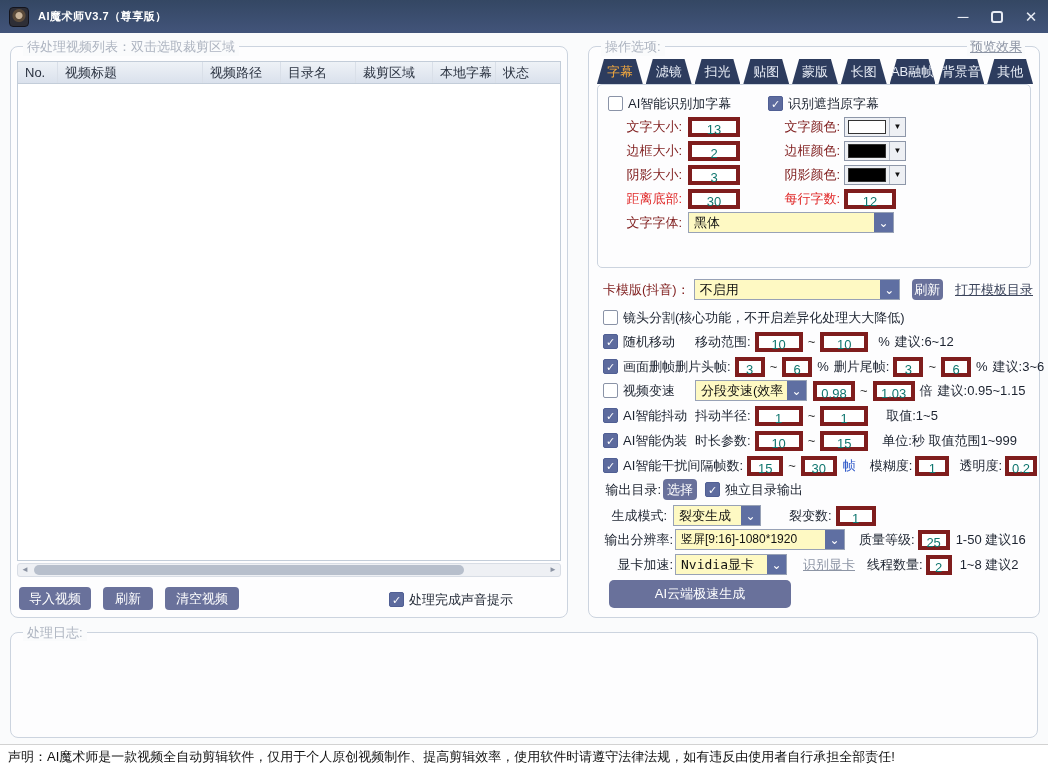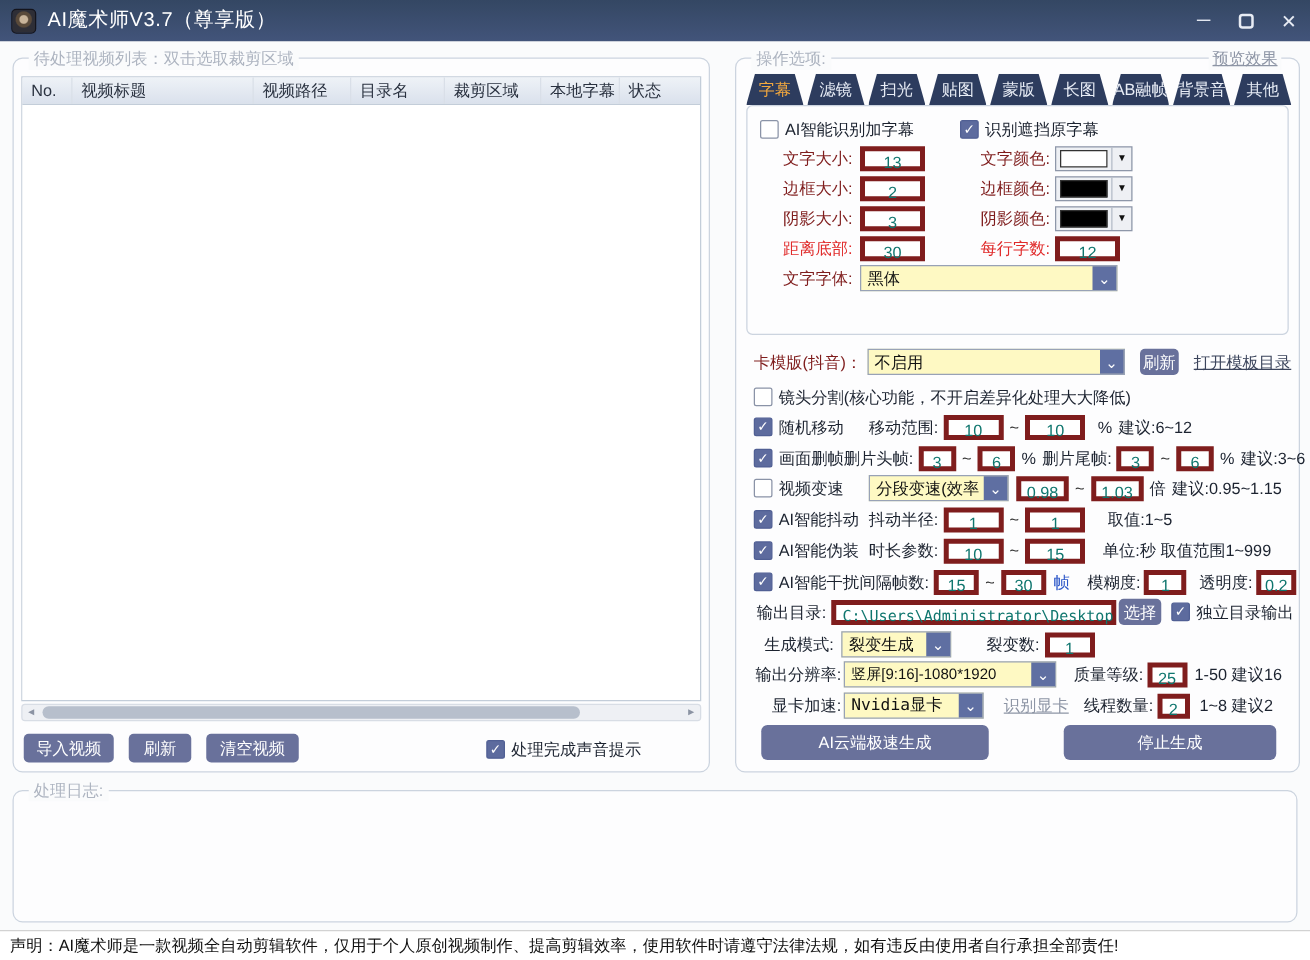--- a/index.html
+++ b/index.html
@@ -7,21 +7,21 @@
   body { font-family:"Liberation Sans","DejaVu Sans",sans-serif; background:#f7f9fb; overflow:hidden; }
   .app { position:relative; width:1048px; height:768px; background:#fafbfc; }
 
   
   .titlebar { position:absolute; left:0; top:0; width:1048px; height:33px;
     background:linear-gradient(180deg,#33466600,#0000) , linear-gradient(180deg,#344763,#42547a);
     display:flex; align-items:center; }
   .app-icon { width:20px; height:20px; margin-left:9px; border-radius:4px;
     background:radial-gradient(circle at 50% 42%, #c9b49a 0 3px, #5a4a3a 4px 6px, #2e2e36 7px);
     border:1px solid #14141c; }
-  .title { color:#ffffff; font-size:16px; font-weight:normal; margin-left:9px; letter-spacing:.5px; }
+  .title { color:#ffffff; font-size:11px; font-weight:bold; margin-left:9px; letter-spacing:.5px; }
   .win-controls { margin-left:auto; display:flex; align-items:center; height:100%; }
   .win-btn { width:34px; height:100%; display:flex; align-items:center; justify-content:center;
     color:#e8ecf4; font-size:15px; cursor:pointer; }
   .max-box { display:inline-block; width:12px; height:12px; border:2px solid #e8ecf4; border-radius:3px; }
 
   
   .panel { position:absolute; border:1px solid #ccd4df; border-radius:8px; background:#fdfdfe; }
   .legend { position:absolute; top:-9px; left:12px; background:#fafbfc; color:#adb4c0;
     font-size:13px; padding:0 4px; white-space:nowrap; }
 
@@ -298,21 +298,20 @@
       <span class="input" style="width:36px;">30</span>
       <span class="blue" style="margin-left:6px;">帧</span>
       <span style="margin-left:14px;">模糊度:</span>
       <span class="input" style="width:34px;margin-left:3px;">1</span>
       <span style="margin-left:10px;">透明度:</span>
       <span class="input" style="width:32px;margin-left:3px;">0.2</span>
     </div>
 
     <div class="row" style="left:8px;top:432px;right:2px;">
       <span class="lbl-r" style="width:64px">输出目录:</span>
-      <span class="input mono" style="width:228px;margin-left:4px;text-align:left;padding-left:5px;">C:\Users\Administrator\Desktop</span>
       <span class="btn" style="width:34px;height:21px;margin-left:2px;">选择</span>
       <span class="cb checked" style="margin-left:8px;">✓</span>
       <span class="cb-label">独立目录输出</span>
     </div>
 
     <div class="row" style="left:14px;top:458px;right:4px;">
       <span class="lbl-r" style="width:64px">生成模式:</span>
       <span class="combo" style="margin-left:6px;width:88px;">
         <span class="txt" style="flex:1">裂变生成</span>
         <span class="arr">⌄</span>
@@ -338,21 +337,20 @@
         <span class="txt mono" style="flex:1;">Nvidia显卡</span>
         <span class="arr">⌄</span>
       </span>
       <span class="link link-gray" style="margin-left:16px;">识别显卡</span>
       <span style="margin-left:12px;">线程数量:</span>
       <span class="input" style="width:26px;margin-left:3px;">2</span>
       <span style="margin-left:8px;">1~8 建议2</span>
     </div>
 
     <div class="btn big-btn" style="left:20px;top:533px;width:182px;">AI云端极速生成</div>
-    <div class="btn big-btn" style="left:262px;top:533px;width:170px;">停止生成</div>
   </div>
 
   <div class="panel log-panel">
     <span class="legend">处理日志:</span>
     <div style="position:absolute;left:4px;top:8px;right:4px;bottom:4px;background:#fdfdfe;"></div>
   </div>
 
   <div class="disclaimer">
     <span>声明：AI魔术师是一款视频全自动剪辑软件，仅用于个人原创视频制作、提高剪辑效率，使用软件时请遵守法律法规，如有违反由使用者自行承担全部责任!</span>
   </div>

